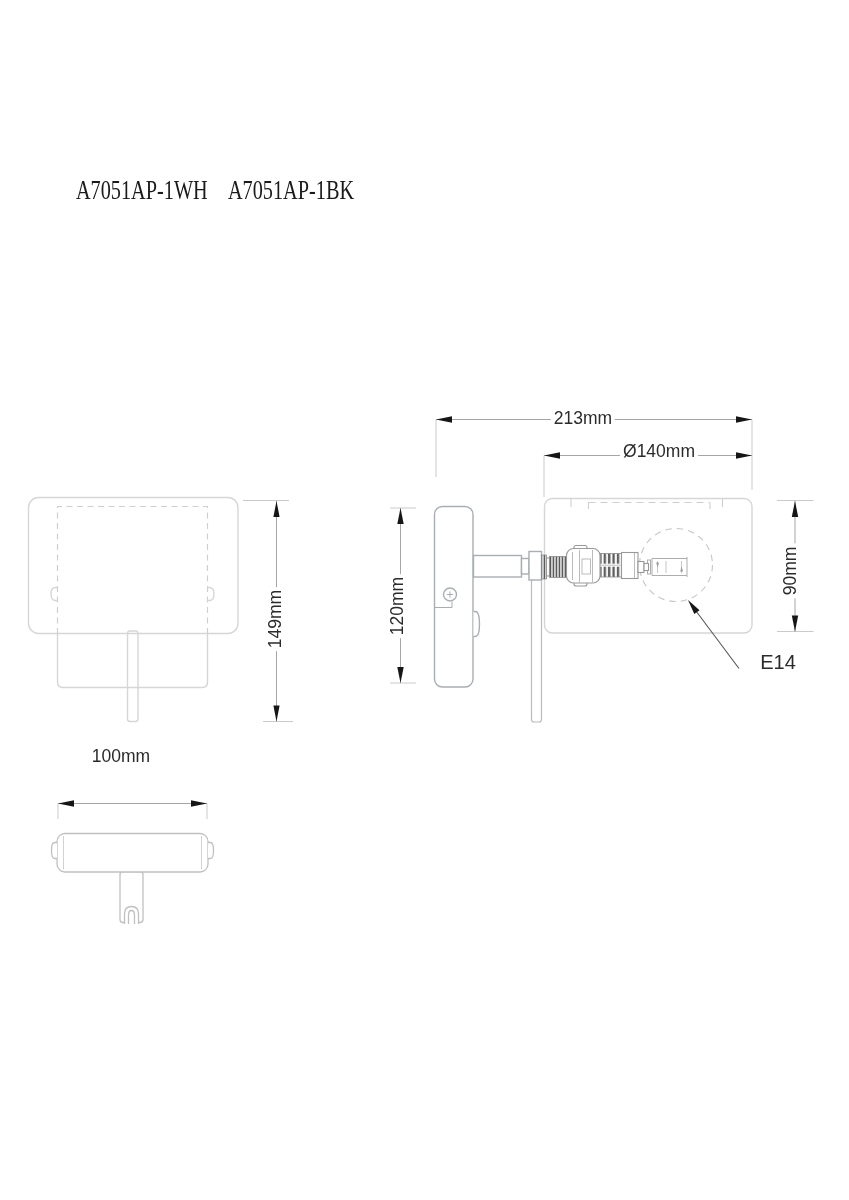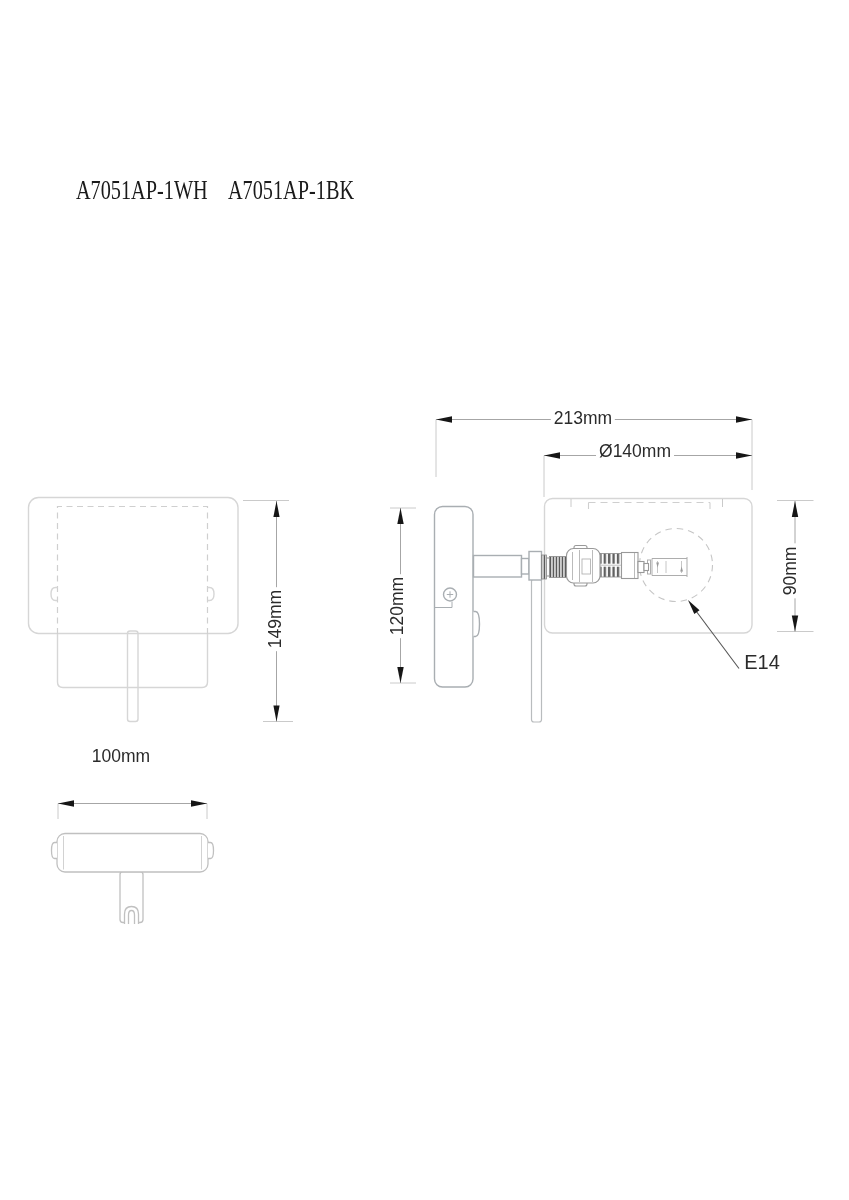--- a/index.html
+++ b/index.html
@@ -7,21 +7,21 @@
           font-family:"Liberation Sans",sans-serif;}
   #drawing{position:absolute;left:0;top:0;}
 
   .model-no{position:absolute;font-family:"Liberation Serif",serif;font-size:27px;
             color:#1a1a1a;line-height:1;transform:scaleX(0.75);transform-origin:left top;
             white-space:nowrap;}
 
   .lbl{position:absolute;transform:translate(-50%,-50%);font-size:17.5px;color:#2b2b2b;
        background:#fff;padding:0 3px;line-height:1.1;white-space:nowrap;}
   .lbl-v{transform:translate(-50%,-50%) rotate(-90deg);}
-  .lbl-e14{font-size:20px;}
+  .lbl-e14{font-size:20px;margin-left:16px;}
 
   
   .s-light{stroke:#d6d6d6;stroke-width:1.4;fill:none}
   .s-dash{stroke:#cfcfcf;stroke-width:1.2;stroke-dasharray:6 4.5;fill:none}
   .s-dashf{stroke:#cfcfcf;stroke-width:1.1;stroke-dasharray:7 5;fill:none}
   .s-bulb{stroke:#c6c6c6;stroke-width:1.1;stroke-dasharray:6.5 5;fill:none}
   .s-med{stroke:#a9aeb2;stroke-width:1.4}
   .s-med-t{stroke:#a9aeb2;stroke-width:1;fill:none}
   .s-med2{stroke:#b9bcbe;stroke-width:1.2}
   .s-body{stroke:#999;stroke-width:1.1}
@@ -187,19 +187,19 @@
         <polygon points="58,803.5 74,800.3 74,806.7" class="arrow"></polygon>
         <polygon points="207,803.5 191,800.3 191,806.7" class="arrow"></polygon>
       </g>
     </g>
   </svg>
 
   <span class="model-no" style="left:76px;top:177px">A7051AP-1WH</span>
   <span class="model-no" style="left:228px;top:177px">A7051AP-1BK</span>
 
   <span class="lbl" style="left:583px;top:419px">213mm</span>
-  <span class="lbl" style="left:635px;top:452px">Ø140mm</span>
+  <span class="lbl" style="left:659px;top:452px">Ø140mm</span>
   <span class="lbl lbl-v" style="left:276px;top:619px">149mm</span>
   <span class="lbl lbl-v" style="left:398px;top:606px">120mm</span>
   <span class="lbl lbl-v" style="left:791px;top:571px">90mm</span>
   <span class="lbl" style="left:121px;top:757px">100mm</span>
   <span class="lbl lbl-e14" style="left:762px;top:662px">E14</span>
 </div>
 
 </body></html>

